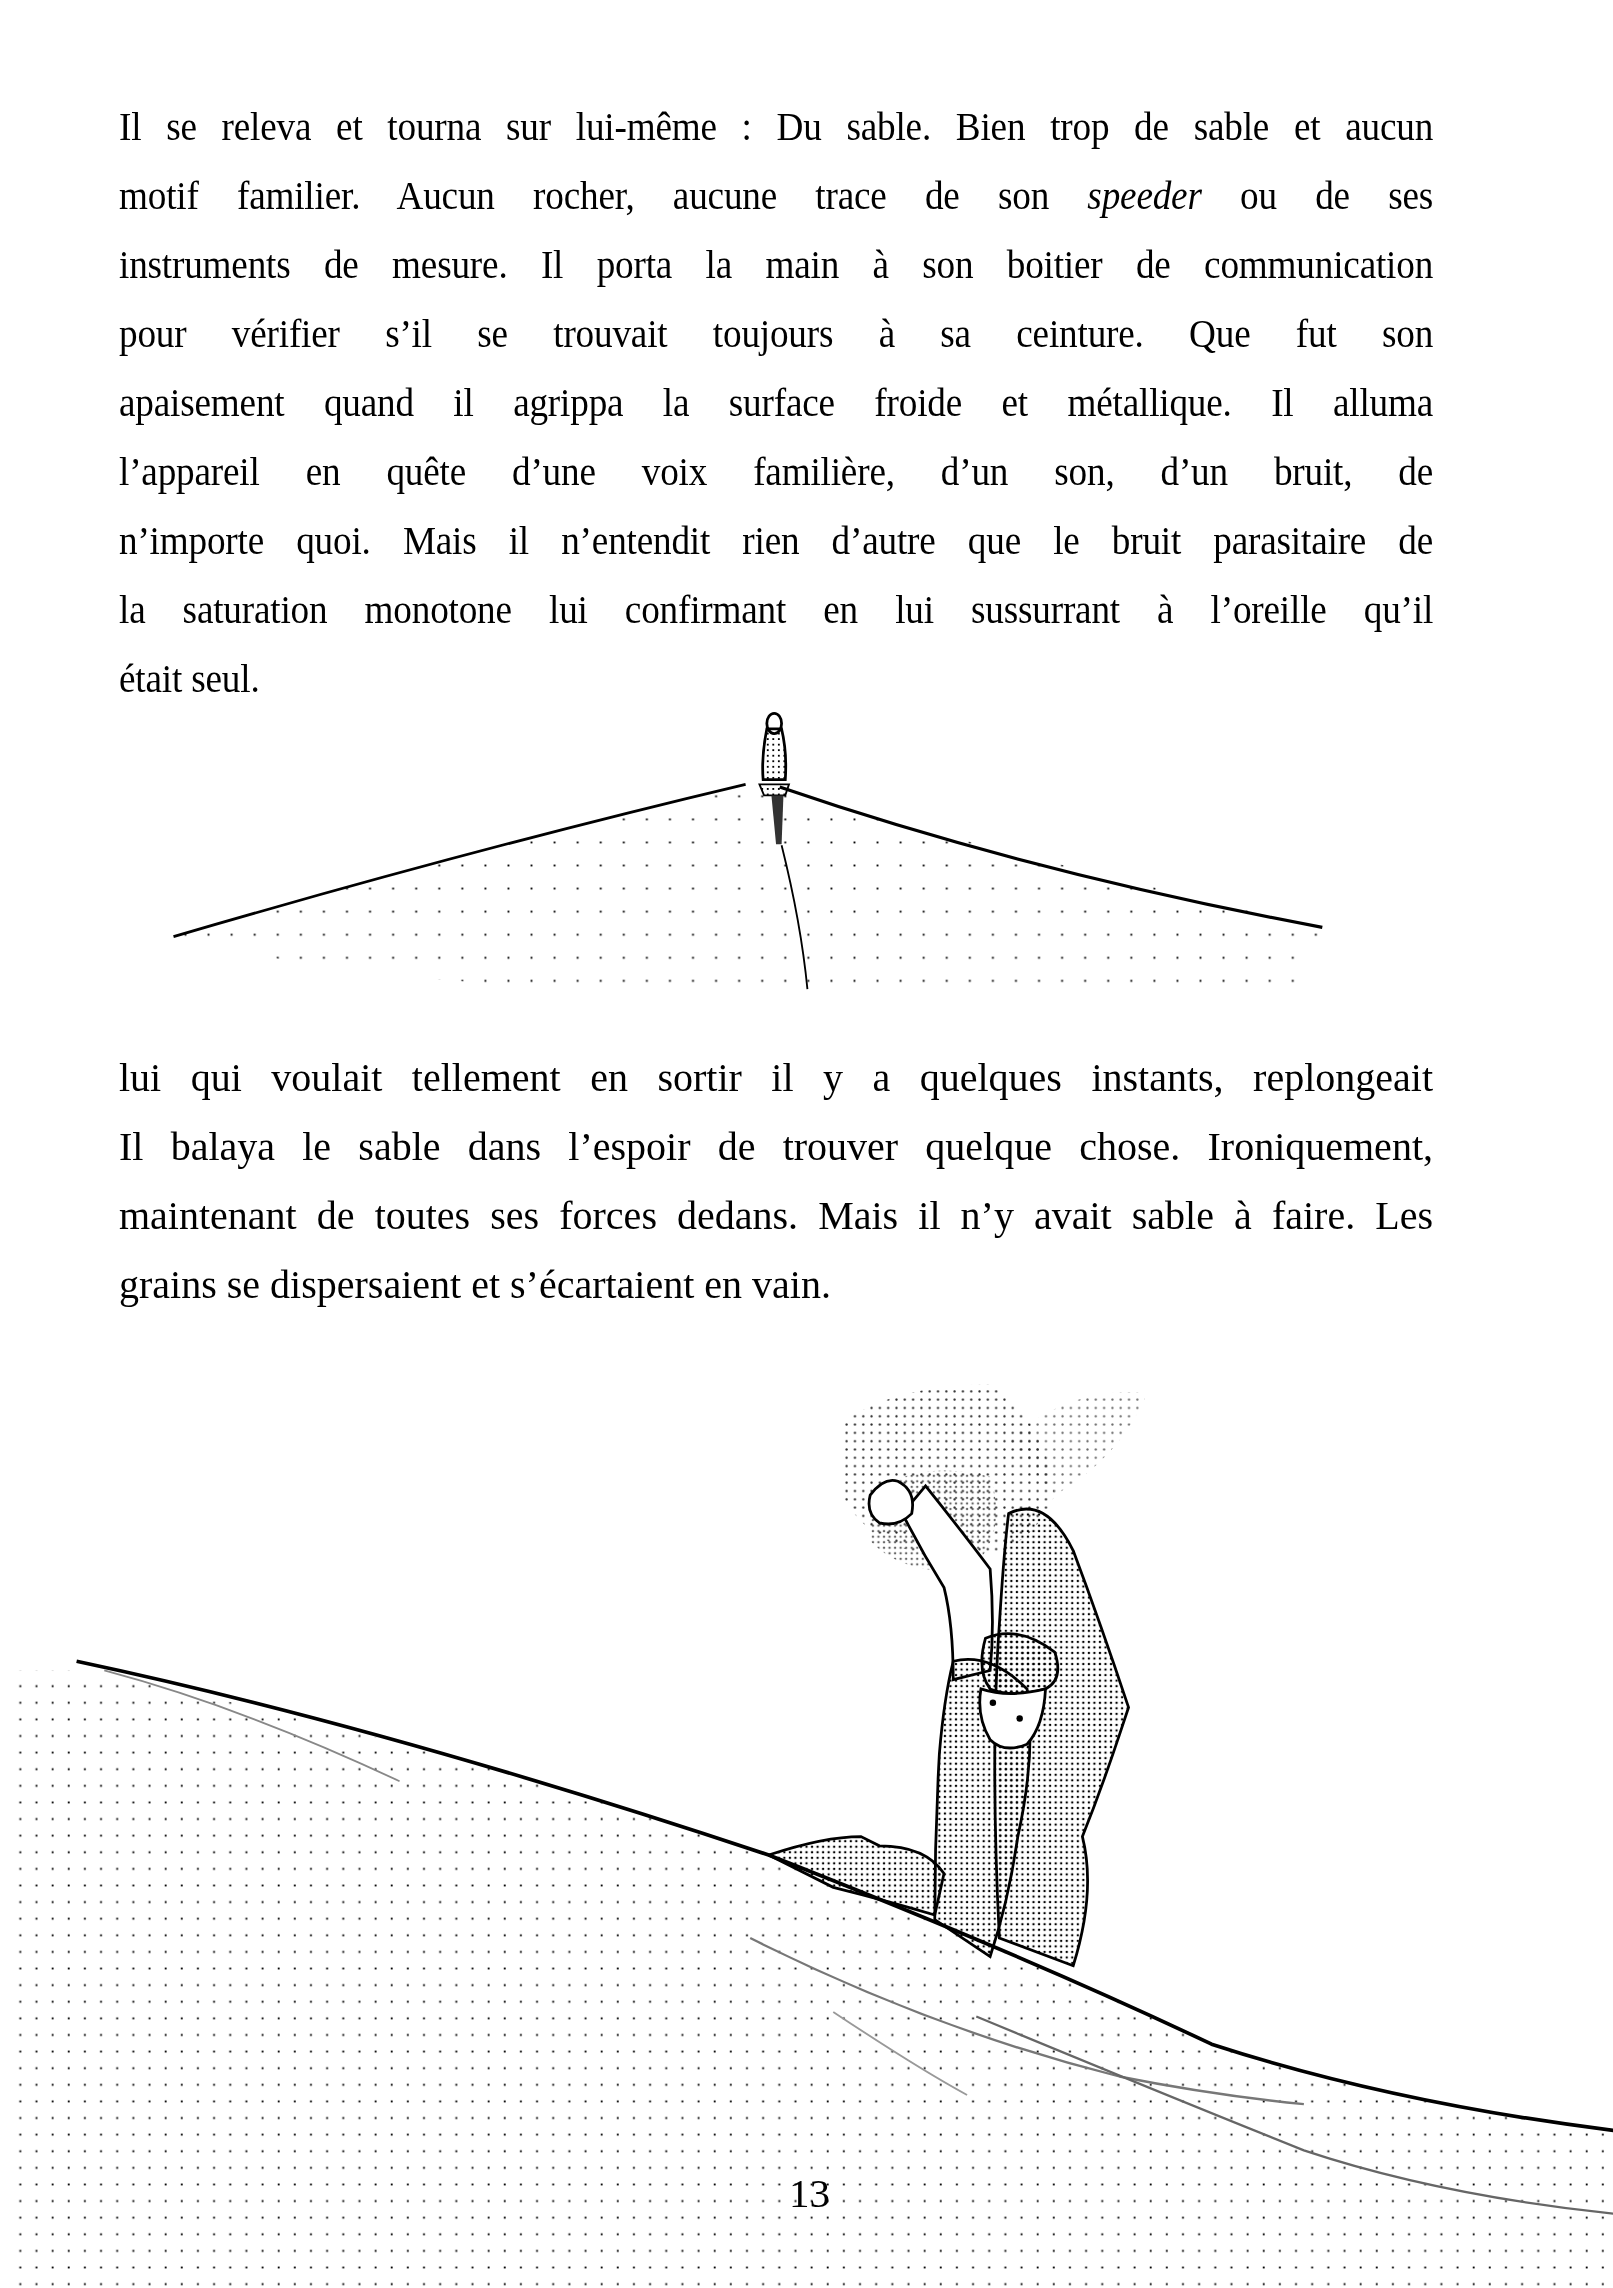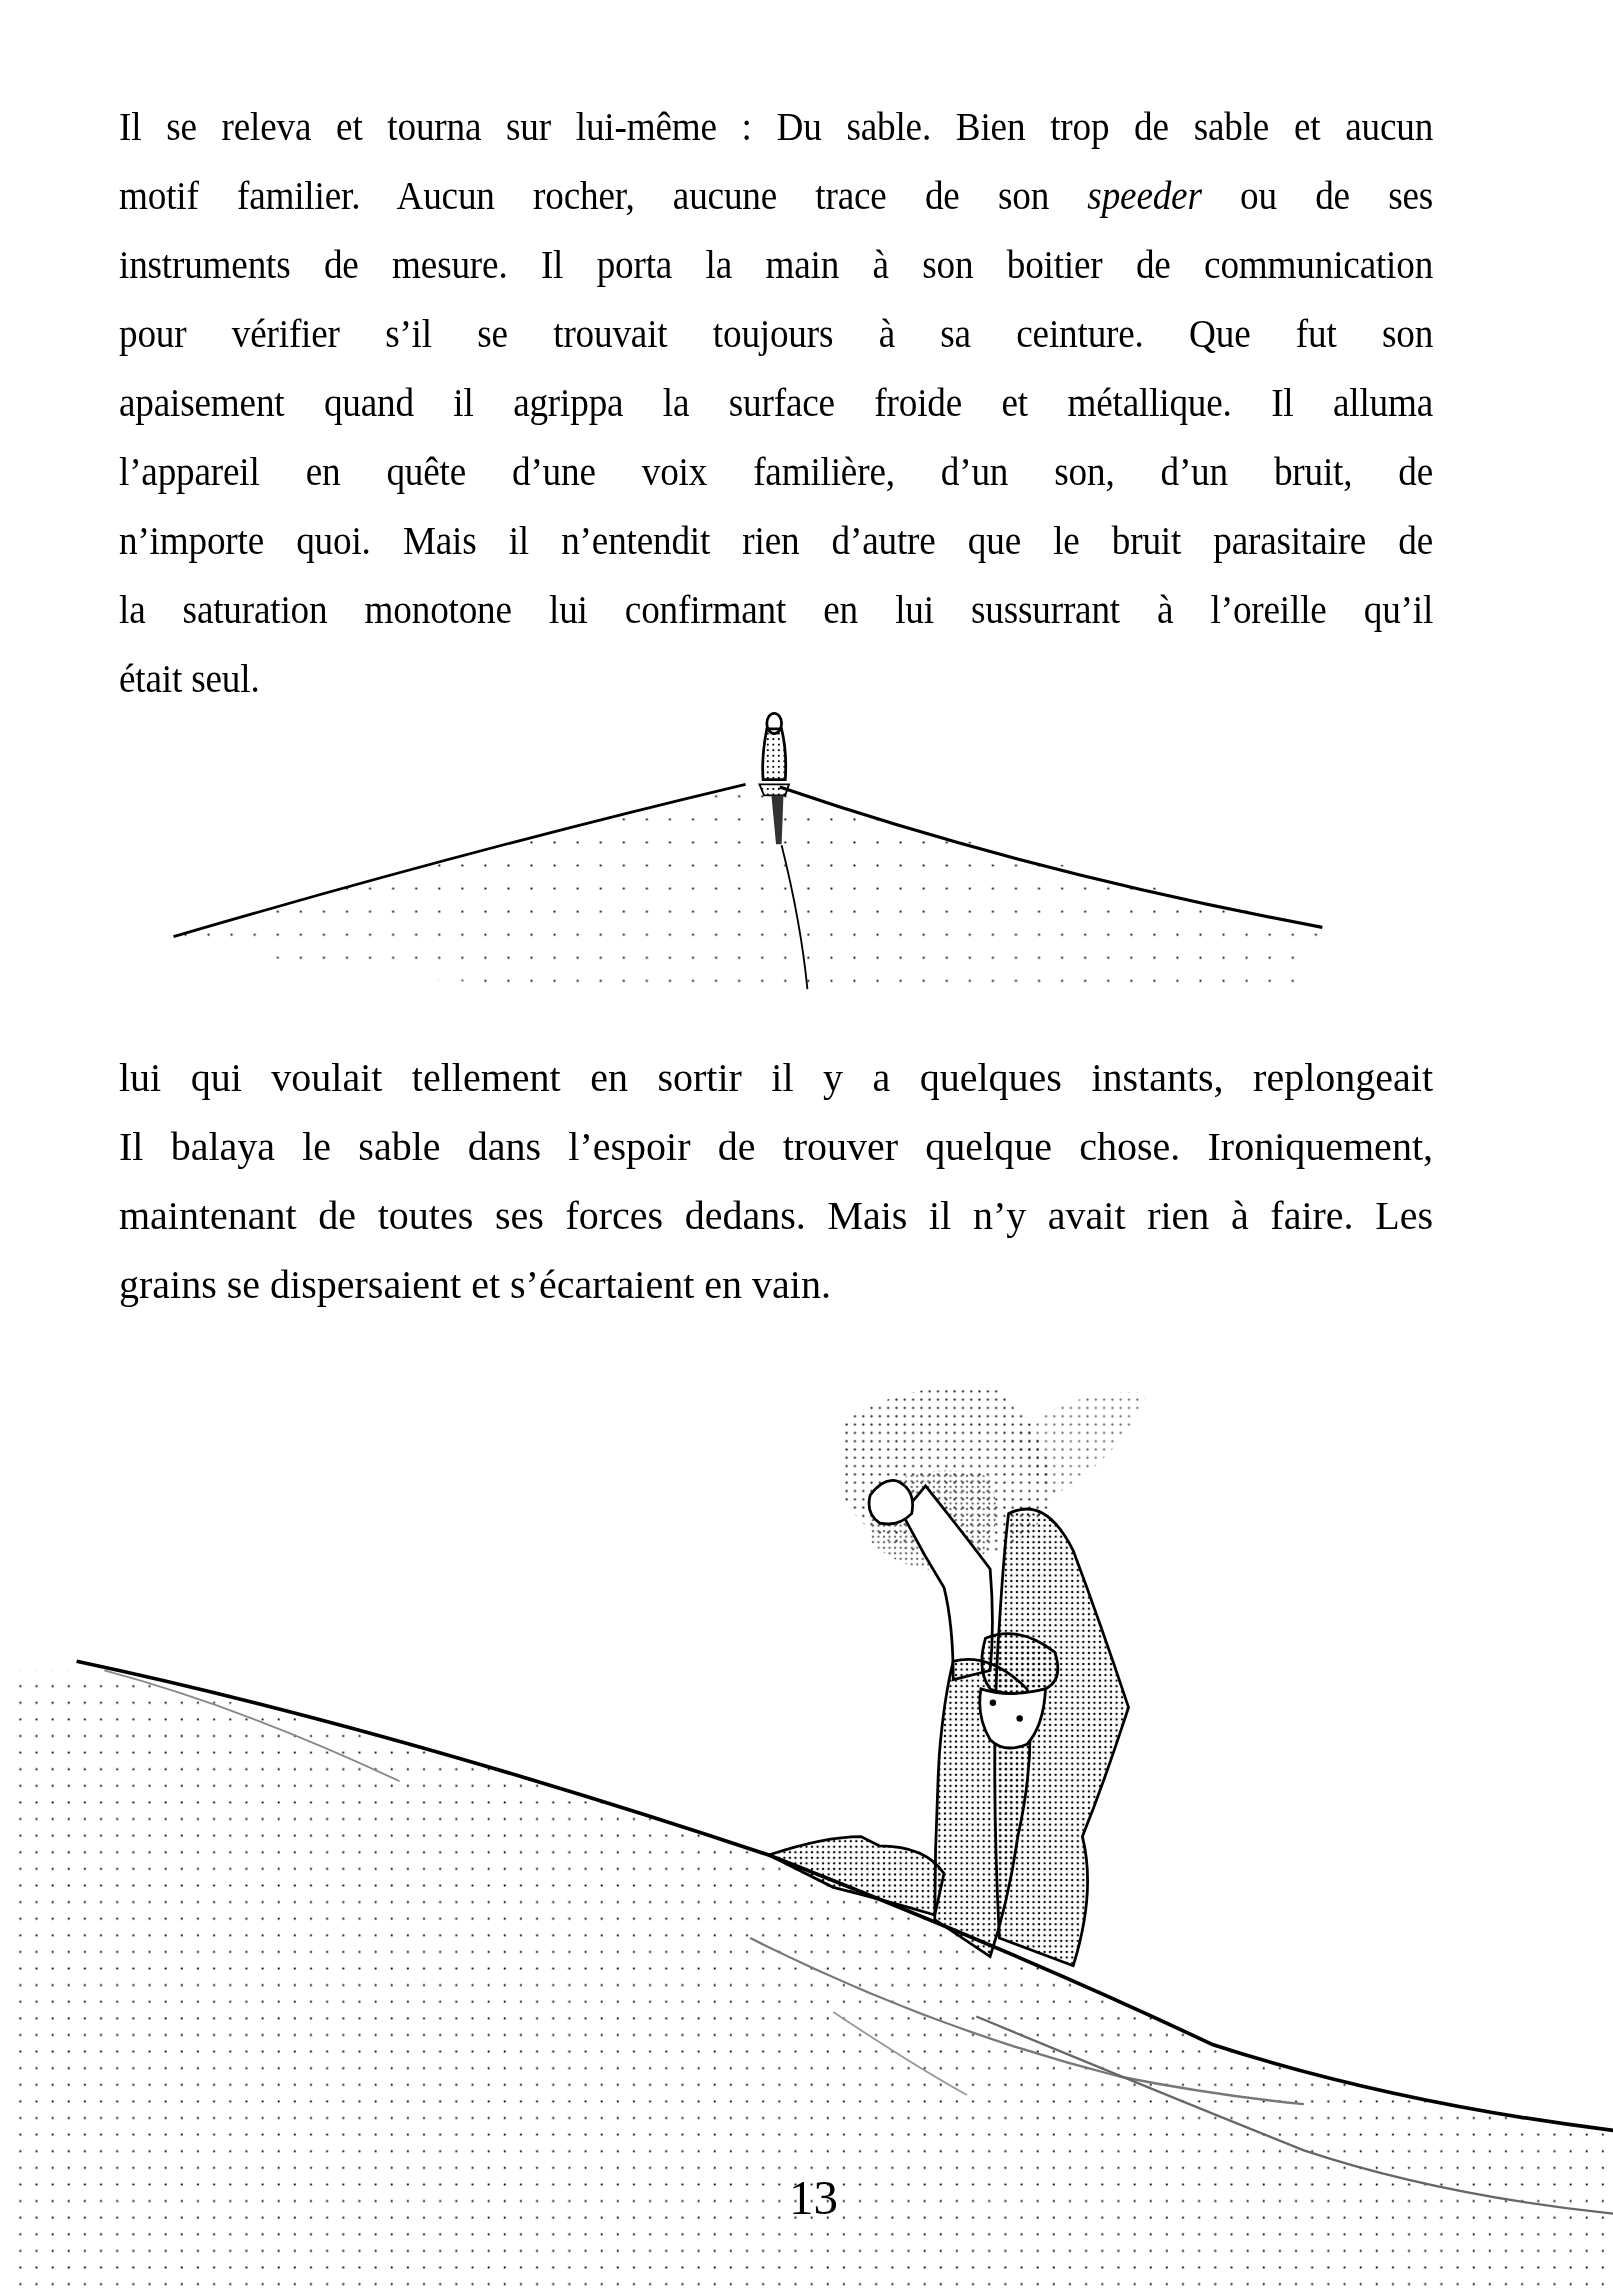--- a/index.html
+++ b/index.html
@@ -12,21 +12,21 @@
       text-align: justify; margin: 0;
     }
     .para.condensed { transform: scaleX(0.93); transform-origin: left top; width: 1413px; letter-spacing: -0.2px; }
     .para .line { display: block; text-align: justify; text-align-last: justify; white-space: nowrap; }
     .para .line.last { text-align-last: left; }
     #p1 { top: 92px; }
     #p2 { top: 1043px; }
     .page-number {
       position: absolute; left: 777px; top: 2169px;
       font-family: "Liberation Serif", "DejaVu Serif", serif;
-      font-size: 49px; color: #000; background: transparent;
+      font-size: 41px; color: #000; background: transparent;
     }
     svg.illus { position: absolute; left: 0; top: 0; }
   </style>
 </head>
 <body>
 
 <div class="page">
 
   <div id="p1" class="para condensed">
     <span class="line">Il se releva et tourna sur lui-même : Du sable. Bien trop de sable et aucun</span>
@@ -66,21 +66,21 @@
       <ellipse cx="826" cy="784" rx="8" ry="11" fill="#fff" stroke="#000" stroke-width="3"></ellipse>
       <path d="M 818 790 Q 812 820 814 845 L 838 845 Q 840 815 834 790 Z" fill="url(#fineDots)" stroke="#000" stroke-width="3"></path>
       <path d="M 810 850 L 842 850 L 838 862 L 815 862 Z" fill="url(#fineDots)" stroke="#000" stroke-width="2"></path>
       <path d="M 823 862 L 836 862 L 834 915 L 828 915 Z" fill="#333"></path>
     </g>
   </svg>
 
   <div id="p2" class="para">
     <span class="line">lui qui voulait tellement en sortir il y a quelques instants, replongeait</span>
     <span class="line">Il balaya le sable dans l’espoir de trouver quelque chose. Ironiquement,</span>
-    <span class="line">maintenant de toutes ses forces dedans. Mais il n’y avait rien à faire. Les</span>
+    <span class="line">maintenant de toutes ses forces dedans. Mais il n’y avait sable à faire. Les</span>
     <span class="line last">grains se dispersaient et s’écartaient en vain.</span>
   </div>
 
   <svg class="illus" width="1613" height="2289" viewBox="0 0 1748 2480" style="top:0">
     <defs>
       <pattern id="dotsB" width="17.5" height="18" patternUnits="userSpaceOnUse">
         <rect x="8" y="8" width="2" height="2" fill="#000"></rect>
       </pattern>
       <pattern id="halftone" width="6" height="6" patternUnits="userSpaceOnUse">
         <circle cx="3" cy="3" r="1.3" fill="#000"></circle>

